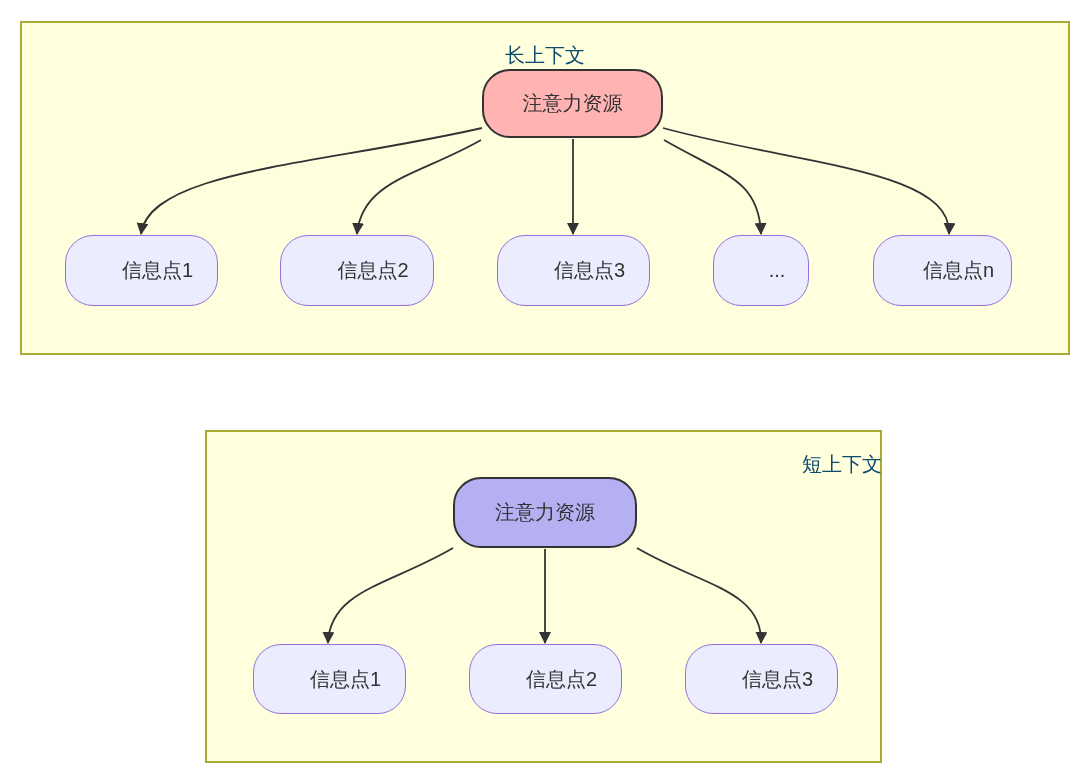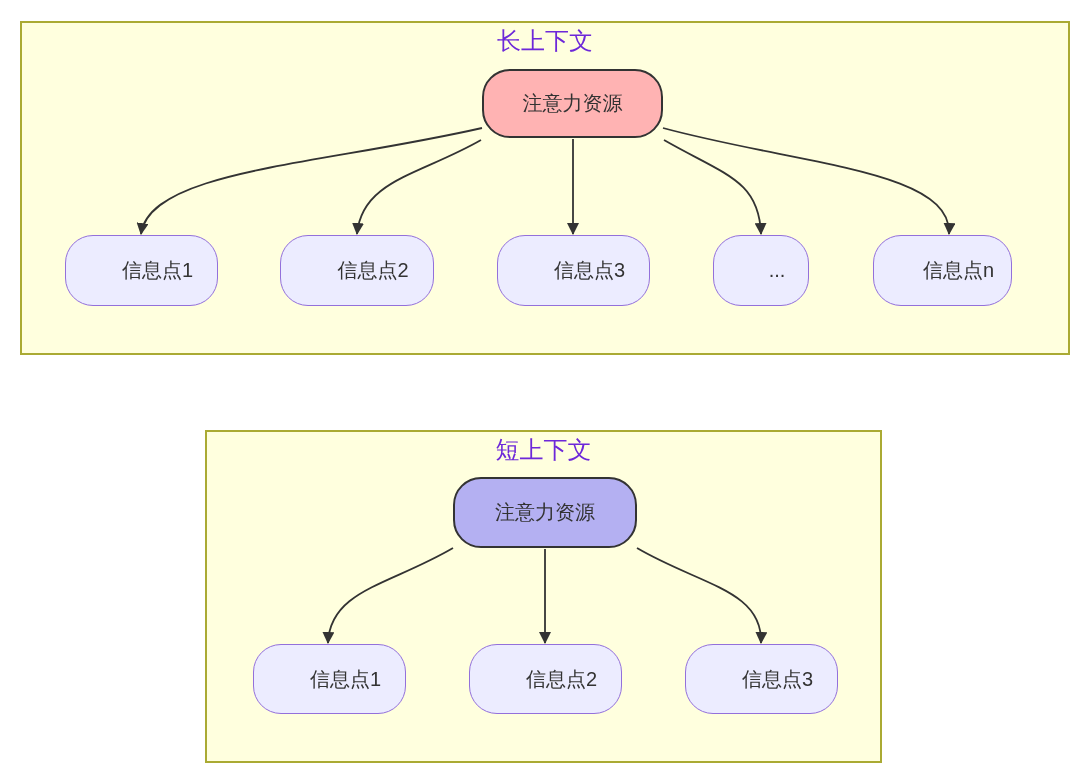--- a/index.html
+++ b/index.html
@@ -13,23 +13,24 @@
   }
   .group{
     position:absolute;
     box-sizing:border-box;
     background:#ffffde;
     border:2px solid #aaaa33;
   }
   .group-title{
     position:absolute;
     text-align:center;
-    font-size:24px;
-    color:#6d28d9;
+    font-size:20px;
+    color:#0c4a6e;
     line-height:24px;
+    margin-top:14px;
   }
   .node{
     position:absolute;
     box-sizing:border-box;
     display:flex;
     align-items:center;
     justify-content:center;
     font-size:20px;
     color:#333333;
     z-index:2;
@@ -97,21 +98,21 @@
     <span>信息点3</span>
   </div>
   <div class="node target" style="left:713px;top:235px;width:96px;height:71px;">
     <span>...</span>
   </div>
   <div class="node target" style="left:873px;top:235px;width:139px;height:71px;">
     <span>信息点n</span>
   </div>
 
   <div class="group" style="left:205px;top:430px;width:677px;height:333px;"></div>
-  <div class="group-title" style="left:205px;top:438px;width:677px;">短上下文</div>
+  <div class="group-title" style="left:205px;top:438px;width:677px;text-align:right;">短上下文</div>
 
   <div class="node source-short" style="left:453px;top:477px;width:184px;height:71px;">
     <span>注意力资源</span>
   </div>
 
   <div class="node target" style="left:253px;top:644px;width:153px;height:70px;">
     <span>信息点1</span>
   </div>
   <div class="node target" style="left:469px;top:644px;width:153px;height:70px;">
     <span>信息点2</span>

